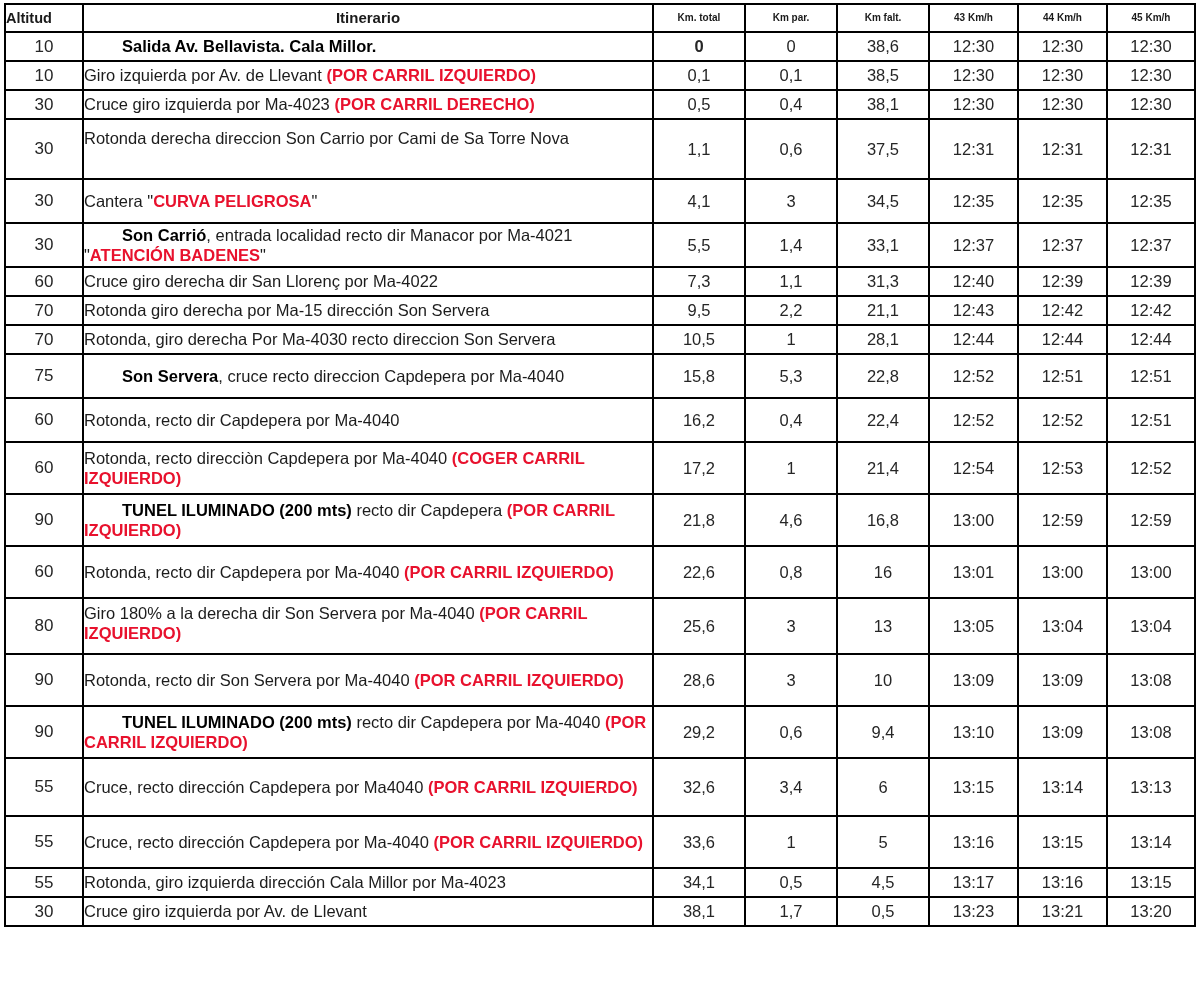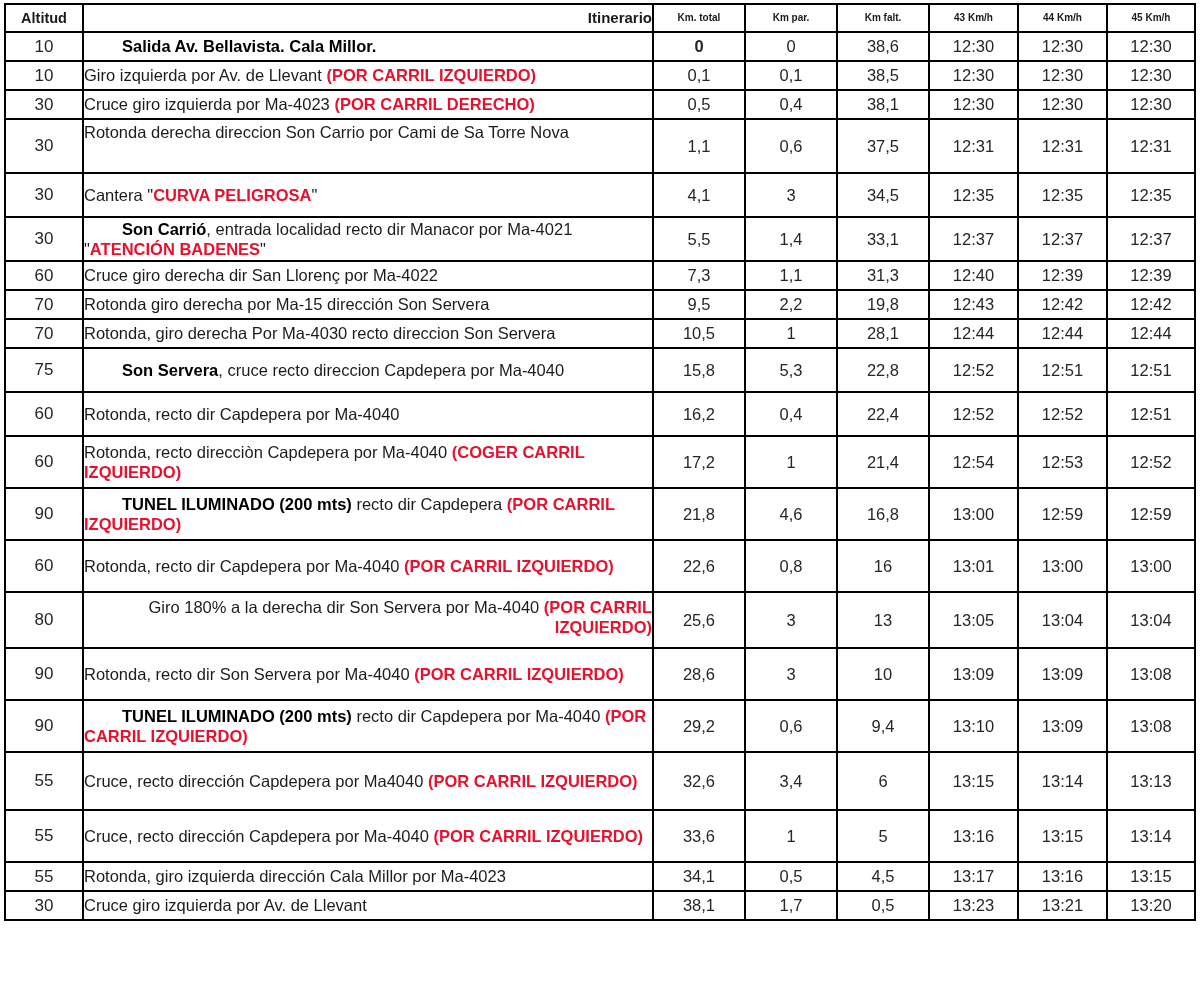--- a/index.html
+++ b/index.html
@@ -40,26 +40,26 @@
     background: #ED7D1F;
     color: #1a1a1a;
     font-size: 10px;
     font-weight: bold;
     height: 26px;
     line-height: 26px;
     text-align: center;
     white-space: nowrap;
   }
   thead th.h-alt {
-    text-align: center;
+    text-align: left;
     padding-left: 7px;
     font-size: 14.5px;
   }
   thead th.h-itin {
-    text-align: right;
+    text-align: center;
     padding-left: 8px;
     font-size: 15px;
   }
 
   
   td.alt {
     text-align: center;
     font-size: 17px;
     color: #262626;
   }
@@ -139,21 +139,21 @@
         <td class="itin"><span>Cruce giro izquierda por Ma-4023 </span><span class="red">(POR CARRIL DERECHO)</span></td>
         <td class="num">0,5</td>
         <td class="num">0,4</td>
         <td class="num">38,1</td>
         <td class="num">12:30</td>
         <td class="num">12:30</td>
         <td class="num">12:30</td>
       </tr>
       <tr class="h-lg">
         <td class="alt">30</td>
-        <td class="itin" style="vertical-align: top; padding-top: 2px;"><span>Rotonda derecha direccion Son Carrio por Cami de Sa Torre Nova</span></td>
+        <td class="itin" style="vertical-align: top; padding-top: 8px;"><span>Rotonda derecha direccion Son Carrio por Cami de Sa Torre Nova</span></td>
         <td class="num">1,1</td>
         <td class="num">0,6</td>
         <td class="num">37,5</td>
         <td class="num">12:31</td>
         <td class="num">12:31</td>
         <td class="num">12:31</td>
       </tr>
       <tr class="h-md">
         <td class="alt">30</td>
         <td class="itin"><span>Cantera "</span><span class="red">CURVA PELIGROSA</span><span>"</span></td>
@@ -182,21 +182,21 @@
         <td class="num">31,3</td>
         <td class="num">12:40</td>
         <td class="num">12:39</td>
         <td class="num">12:39</td>
       </tr>
       <tr class="h-sm">
         <td class="alt">70</td>
         <td class="itin"><span>Rotonda giro derecha por Ma-15 dirección Son Servera</span></td>
         <td class="num">9,5</td>
         <td class="num">2,2</td>
-        <td class="num">19,8</td>
+        <td class="num">21,1</td>
         <td class="num">12:43</td>
         <td class="num">12:42</td>
         <td class="num">12:42</td>
       </tr>
       <tr class="h-sm">
         <td class="alt">70</td>
         <td class="itin"><span>Rotonda, giro derecha Por Ma-4030 recto direccion Son Servera</span></td>
         <td class="num">10,5</td>
         <td class="num">1</td>
         <td class="num">28,1</td>
@@ -249,21 +249,21 @@
         <td class="itin bottom"><span>Rotonda, recto dir Capdepera por Ma-4040 </span><span class="red">(POR CARRIL IZQUIERDO)</span></td>
         <td class="num">22,6</td>
         <td class="num">0,8</td>
         <td class="num">16</td>
         <td class="num">13:01</td>
         <td class="num">13:00</td>
         <td class="num">13:00</td>
       </tr>
       <tr class="h-lg">
         <td class="alt">80</td>
-        <td class="itin" style="vertical-align: top; padding-top: 4px; text-align: right;"><span>Giro 180% a la derecha dir Son Servera por Ma-4040 </span><span class="red">(POR CARRIL IZQUIERDO)</span></td>
+        <td class="itin" style="vertical-align: top; padding-top: 4px;"><span>Giro 180% a la derecha dir Son Servera por Ma-4040 </span><span class="red">(POR CARRIL IZQUIERDO)</span></td>
         <td class="num">25,6</td>
         <td class="num">3</td>
         <td class="num">13</td>
         <td class="num">13:05</td>
         <td class="num">13:04</td>
         <td class="num">13:04</td>
       </tr>
       <tr class="h-lg">
         <td class="alt">90</td>
         <td class="itin"><span>Rotonda, recto dir Son Servera por Ma-4040 </span><span class="red">(POR CARRIL IZQUIERDO)</span></td>

